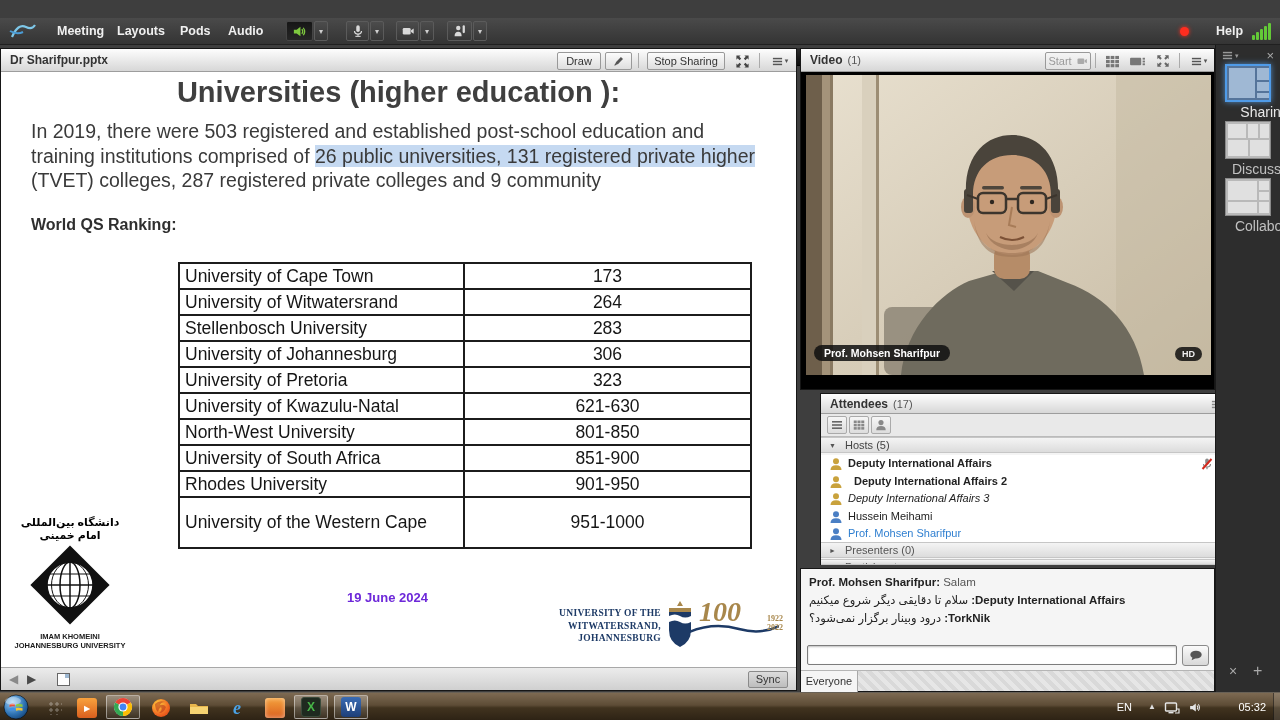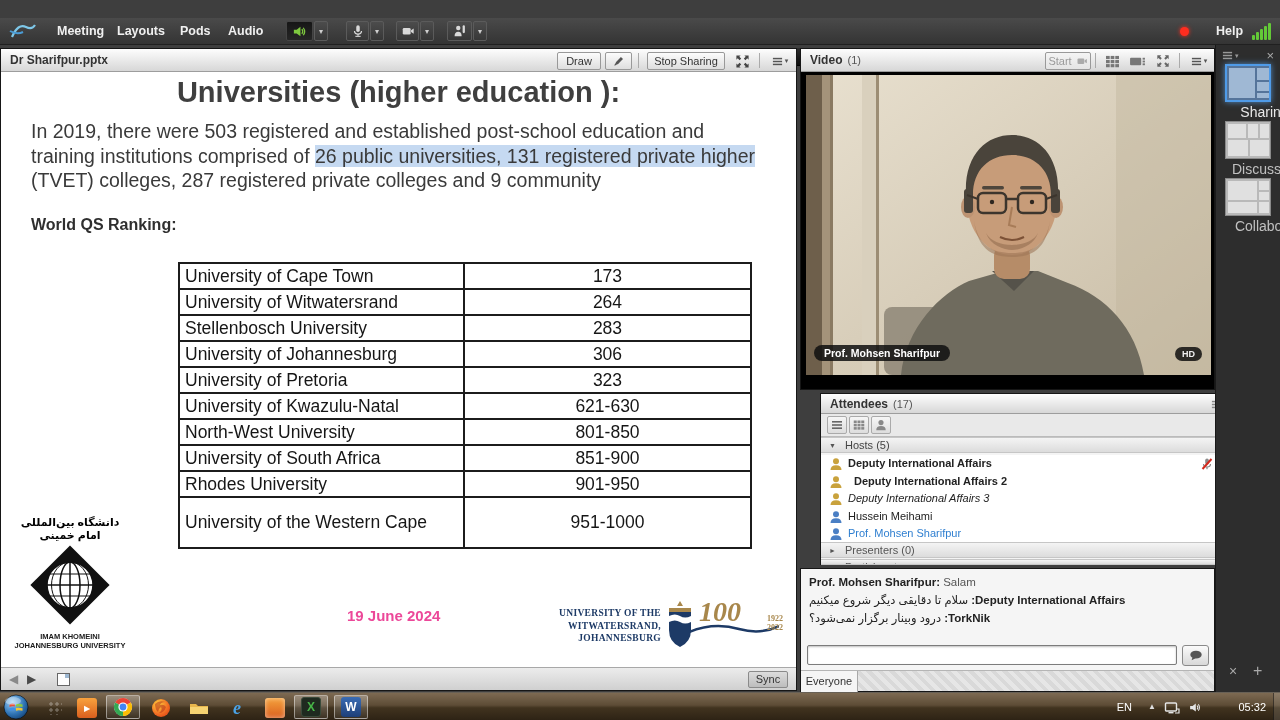--- a/index.html
+++ b/index.html
@@ -71,21 +71,21 @@
   .pageicon{position:absolute;left:56px;top:5px;width:13px;height:13px;background:#fdfdfd;
     border:1px solid #666;}
   .pageicon::after{content:"";position:absolute;right:0;top:0;width:4px;height:4px;background:#9db8d2;}
   .sync{position:absolute;right:8px;top:3px;width:40px;height:17px;
     background:linear-gradient(#dcdcdc,#bdbdbd);border:1px solid #8a8a8a;border-radius:2px;
     font-size:11px;color:#333;text-align:center;line-height:15px;}
 
   .ikiu{position:absolute;left:8px;top:444px;width:122px;text-align:center;}
   .ikiu-cal{font-size:11px;color:#000;direction:rtl;font-weight:bold;}
   .ikiu-name{font-size:7.5px;line-height:9px;font-weight:bold;color:#1a1a1a;margin-top:2px;}
-  .slide-date{position:absolute;left:346px;top:535px;font-size:15px;font-weight:bold;color:#ec4899;}
+  .slide-date{position:absolute;left:346px;top:518px;font-size:13px;font-weight:bold;color:#6d28d9;}
   .wits{position:absolute;left:538px;top:528px;width:240px;height:60px;
     font-family:"Liberation Serif",serif;}
   .wits-text{position:absolute;left:0;top:7px;width:122px;text-align:right;font-size:9.5px;
     line-height:12.5px;font-weight:bold;color:#1d3a66;letter-spacing:.3px;}
   .wits-100{position:absolute;left:160px;top:-4px;font-size:28px;font-style:italic;font-weight:bold;color:#a8874b;}
   .wits-years{position:absolute;left:228px;top:14px;font-size:8px;font-weight:bold;color:#a8874b;line-height:9px;}
 
   
   .video-pod{left:800px;top:48px;width:415px;height:342px;background:#000;}
   .vidarea{position:absolute;left:5px;top:26px;width:405px;height:300px;overflow:hidden;}

